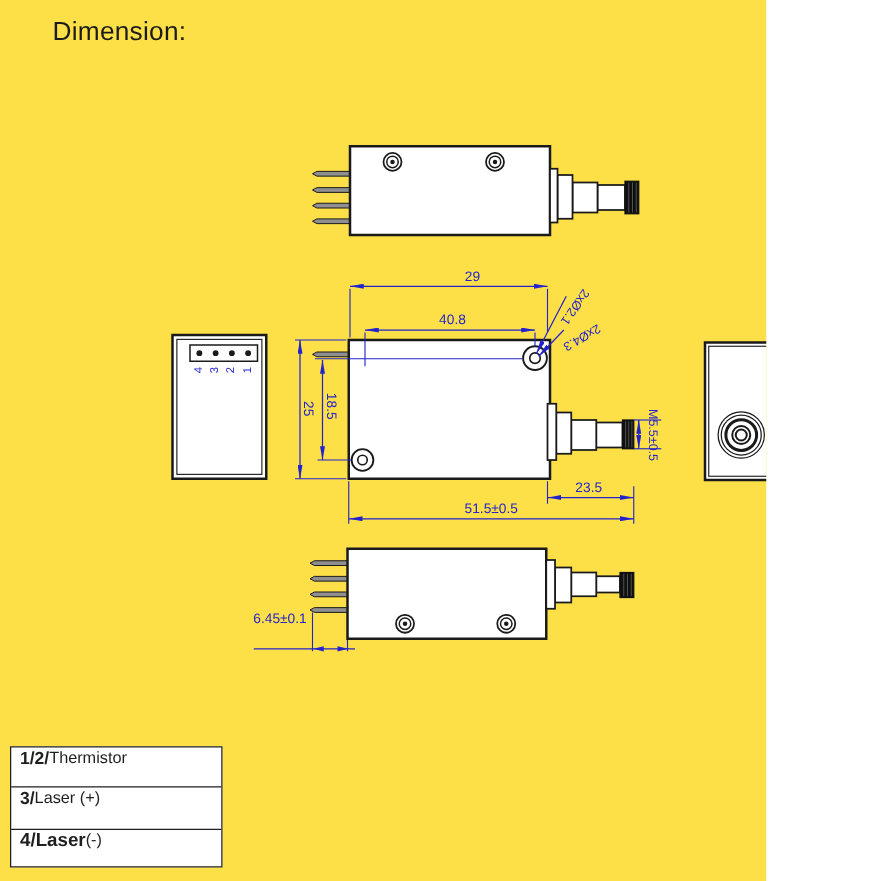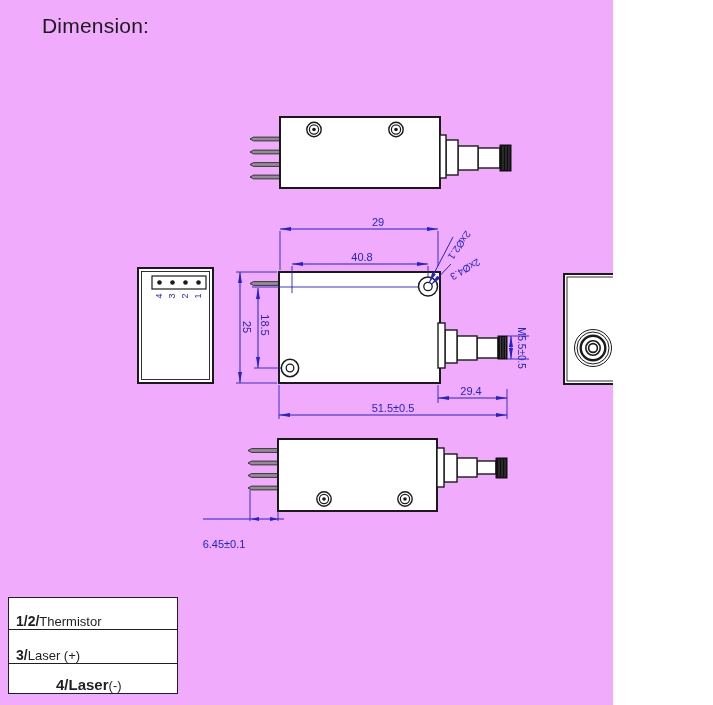--- a/index.html
+++ b/index.html
@@ -1,17 +1,17 @@
 <!DOCTYPE html>
 <html style="--line: #1a1a1a; --dim: #2323cd;"><head>
 <meta charset="utf-8">
 <style>
   :root { --line:#1a1a1a; --dim:#2323cd; }
   html,body { margin:0; padding:0; background:#fff; }
-  #stage { position:relative; width:613px; height:705px; background:#f0abfc;
+  #stage { position:relative; width:613px; height:705px; background:#fde047;
            font-family:"Liberation Sans",sans-serif; overflow:hidden; }
   #drawing { position:absolute; left:0; top:0; }
   .k  { stroke:var(--line); fill:#fff; }
   .kl { stroke:var(--line); fill:none; }
   .kf { fill:var(--line); stroke:none; }
   .pin { fill:#8f8f8f; stroke:var(--line); stroke-width:.8; }
   .cap { fill:#101010; stroke:#101010; }
   .b  { stroke:var(--dim); fill:none; stroke-width:1; }
   .be { stroke:var(--dim); fill:none; stroke-width:.9; }
   .bf { fill:var(--dim); stroke:none; }
@@ -19,26 +19,26 @@
          color:var(--dim); font-size:11px; line-height:1; }
   .lbl.sm { font-size:10px; }
   .lbl.r90  { transform:translate(-50%,-50%) rotate(90deg); }
   .lbl.r270 { transform:translate(-50%,-50%) rotate(-90deg); font-size:9px; }
   .lbl.r125 { transform:translate(-50%,-50%) rotate(125deg); }
   .lbl.r150 { transform:translate(-50%,-50%) rotate(150deg); }
   .title { position:absolute; left:42px; top:14px; color:#1b1b1b;
            font-size:21px; font-weight:500; letter-spacing:.2px; }
   #pin-table { position:absolute; left:8px; top:597px; width:168px;
                border:1.6px solid #1f1f1f; background:#fff; }
-  .pt-row { border-bottom:1.6px solid #1f1f1f; display:flex; align-items:flex-end;
+  .pt-row { border-bottom:1.6px solid #1f1f1f; display:flex; align-items:flex-start;
             padding:0 0 0 7px; height:31px; }
   .pt-row:last-child { border-bottom:none; height:29px; }
   .pt-row.mid { height:33px; }
   .pt-pins { font-weight:bold; font-size:14px; color:#1f1f1f; }
-  .pt-row.last .pt-pins { font-size:15px;margin-left:40px; }
+  .pt-row.last .pt-pins { font-size:15px; }
   .pt-sig { font-family:Liberation Sans, sans-serif;
             font-size:13px; color:#1f1f1f; }
 </style>
 </head>
 <body>
 
 <div id="stage">
 
   <span class="title">Dimension:</span>
 
@@ -185,23 +185,23 @@
     </g>
   </svg>
 
   <span class="lbl" style="left:378px; top:222px;">29</span>
   <span class="lbl" style="left:362px; top:257px;">40.8</span>
   <span class="lbl r90" style="left:246px; top:327px;">25</span>
   <span class="lbl r90" style="left:264px; top:325px;">18.5</span>
   <span class="lbl r125 sm" style="left:459px; top:245px;">2xØ2.1</span>
   <span class="lbl r150 sm" style="left:465px; top:269px;">2xØ4.3</span>
   <span class="lbl r90 sm" style="left:521px; top:348px;">M5.5±0.5</span>
-  <span class="lbl" style="left:471px; top:391px;">29.4</span>
+  <span class="lbl" style="left:471px; top:391px;">23.5</span>
   <span class="lbl" style="left:393px; top:408px;text-align:right;">51.5±0.5</span>
-  <span class="lbl" style="left:224px; top:544px;">6.45±0.1</span>
+  <span class="lbl" style="left:224px; top:496px;">6.45±0.1</span>
 
   <span class="lbl r270" style="left:159px; top:296px;">4</span>
   <span class="lbl r270" style="left:172px; top:296px;">3</span>
   <span class="lbl r270" style="left:185px; top:296px;">2</span>
   <span class="lbl r270" style="left:198px; top:296px;">1</span>
 
   <div id="pin-table">
     <div class="pt-row">
       <span class="pt-pins">1/2/</span>
         <span class="pt-sig">Thermistor</span>

